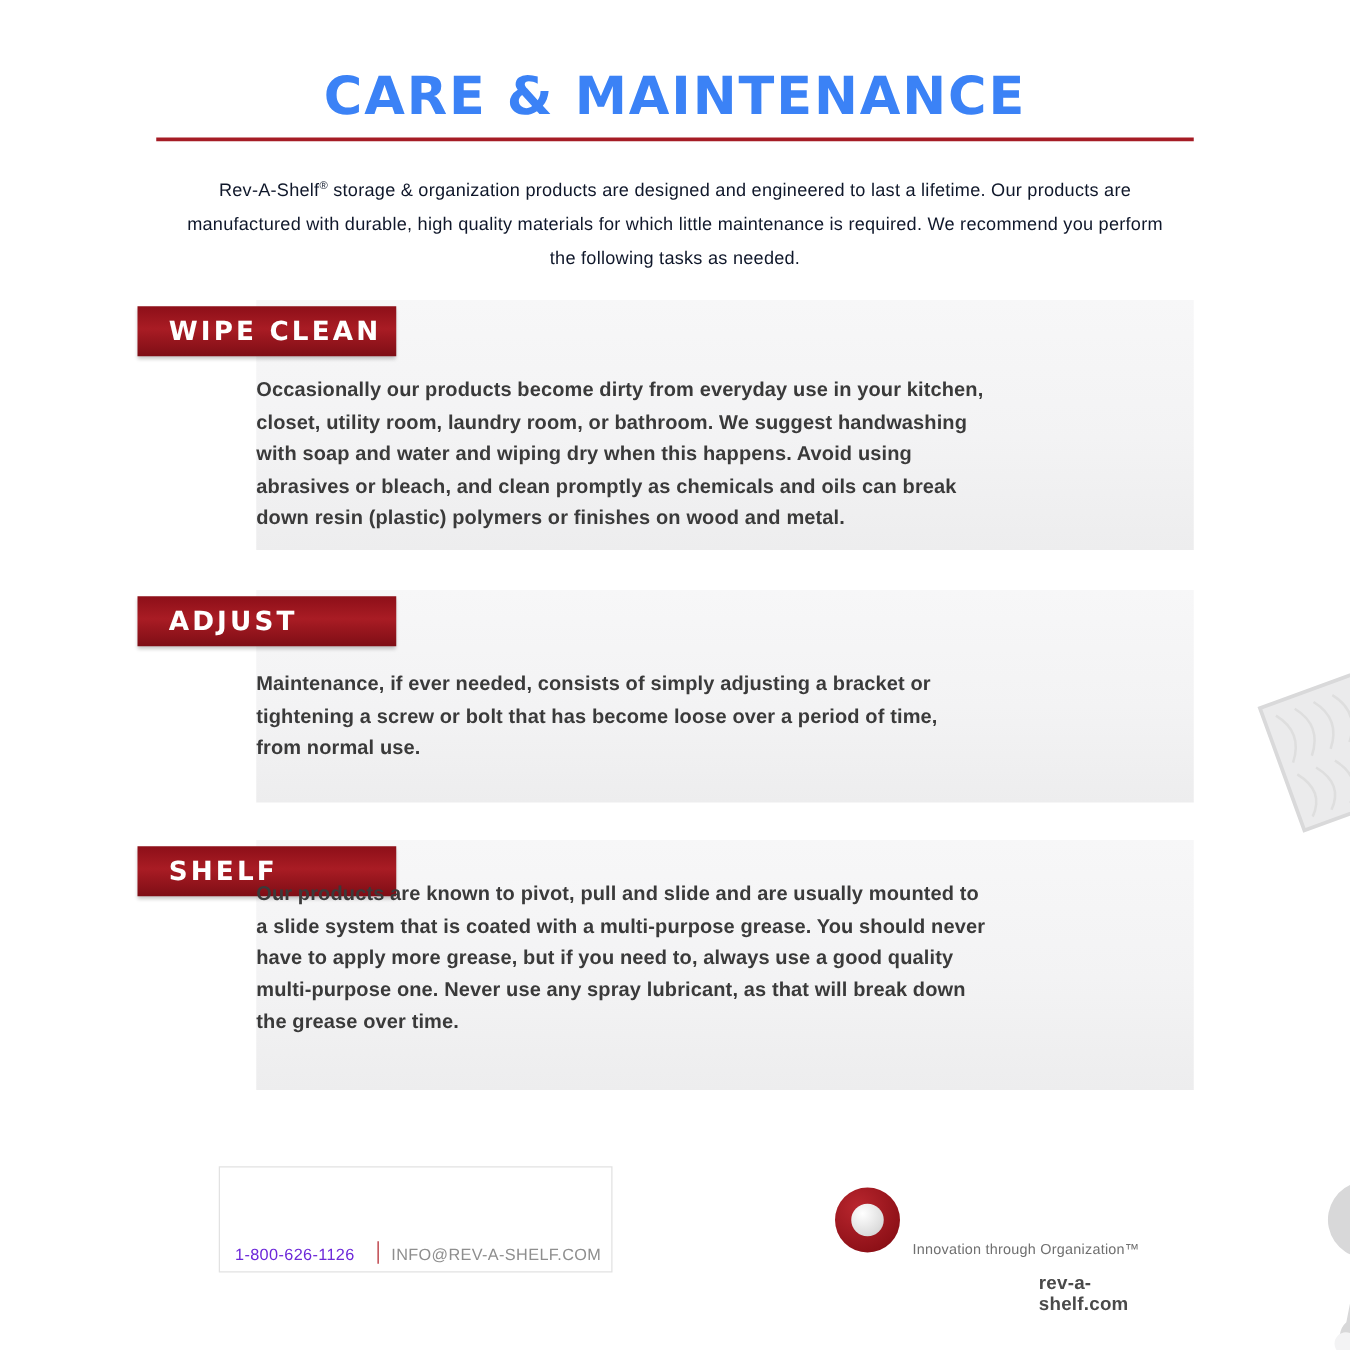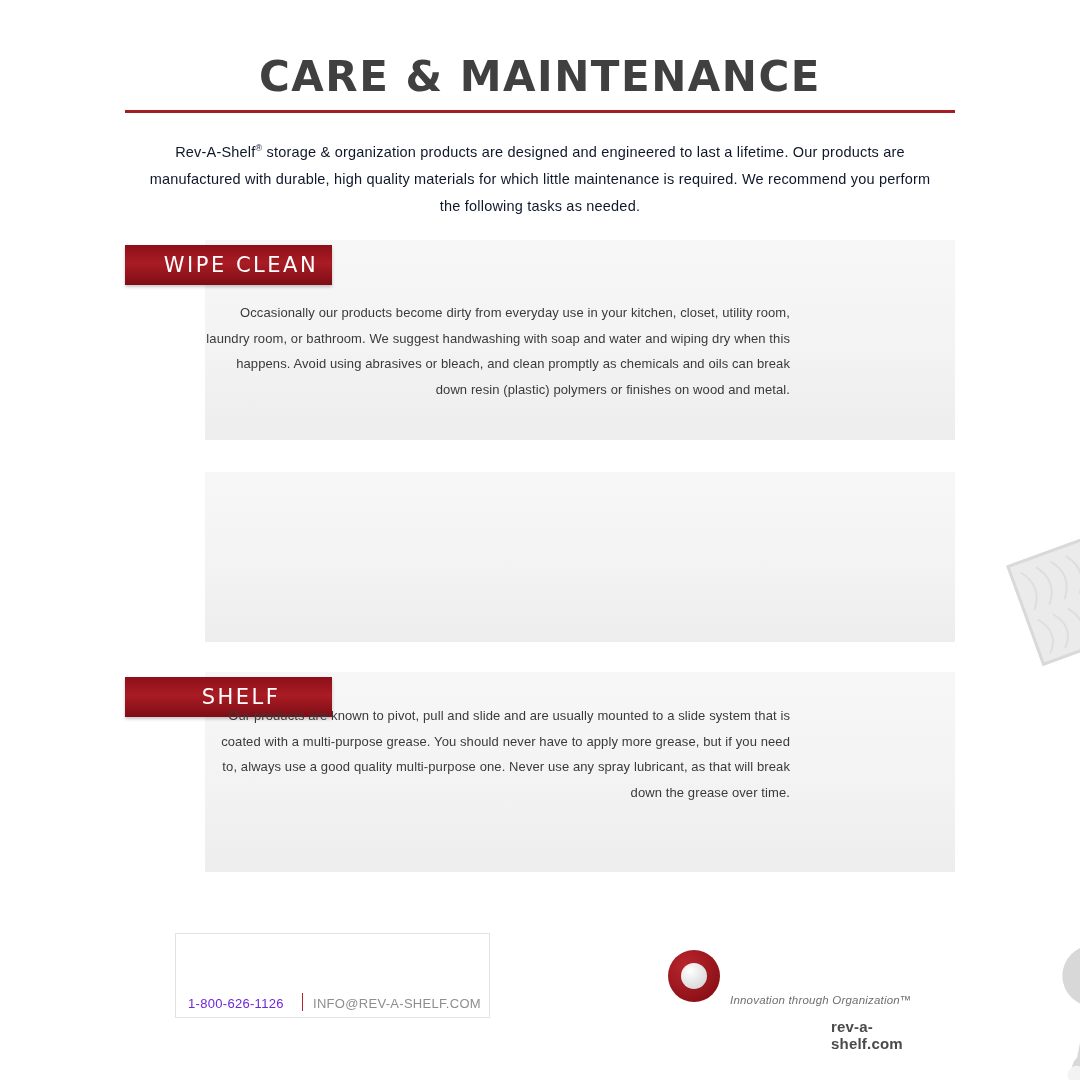--- a/index.html
+++ b/index.html
@@ -27,21 +27,21 @@
   
   .title {
     position: absolute;
     left: 0;
     top: 52px;
     width: 1080px;
     text-align: center;
     font-size: 42px;
     font-weight: bold;
     letter-spacing: 1.5px;
-    color: #404040;
+    color: #3b82f6;
     font-family: "DejaVu Sans", sans-serif;
   }
   .title-rule {
     position: absolute;
     left: 125px;
     top: 110px;
     width: 830px;
     height: 3px;
     background: #a51c25;
   }
@@ -69,58 +69,56 @@
     left: 205px;
     width: 750px;
     background: linear-gradient(to bottom, #f7f7f8 0%, #f3f3f4 55%, #ededee 100%);
   }
   .section-1 { top: 240px; height: 200px; }
   .section-2 { top: 472px; height: 170px; }
   .section-3 { top: 672px; height: 200px; }
 
   .tab {
     position: absolute;
-    left: 125px;
+    left: 110px;
     height: 40px;
     width: 207px;
     background: linear-gradient(to bottom, #8d0f18 0%, #a91c24 45%, #7e0d15 100%);
     color: #ffffff;
     font-size: 21px;
-    font-weight: normal;
+    font-weight: bold;
     letter-spacing: 2.5px;
     display: flex;
     align-items: center;
     padding-left: 25px;
     box-sizing: border-box;
     font-family: "DejaVu Sans", sans-serif;
     box-shadow: 0 2px 3px rgba(0,0,0,0.22);
-    justify-content: center;
   }
   .tab::after {
     content: "";
     position: absolute;
     right: -0px;
     top: 0;
     width: 0;
     height: 0;
   }
   .tab-1 { top: 245px; }
   .tab-2 { top: 477px; }
   .tab-3 { top: 677px; }
 
   .body-text {
     position: absolute;
     left: 205px;
     width: 585px;
-    font-size: 13px;
+    font-size: 16px;
     line-height: 25.5px;
     color: #3a3a3a;
-    font-weight: normal;
+    font-weight: bold;
     letter-spacing: 0.1px;
-    text-align: right;
   }
   .text-1 { top: 300px; }
   .text-2 { top: 535px; }
   .text-3 { top: 703px; }
 
   
   .art {
     position: absolute;
     opacity: 1;
   }
@@ -221,21 +219,20 @@
     letter-spacing: 0px;
     color: #a51c25;
     font-family: "DejaVu Sans", sans-serif;
   }
   .logo-tagline {
     position: absolute;
     left: 62px;
     top: 44px;
     font-size: 11.5px;
     color: #6f6f6f;
-    font-style: italic;
     letter-spacing: 0.2px;
   }
   .logo-url {
     position: absolute;
     left: 163px;
     top: 68px;
     font-size: 15px;
     font-weight: bold;
     color: #4a4a4a;
     letter-spacing: 0.2px;
@@ -288,20 +285,24 @@
                  l-14 14 l16 16 l14 -14
                  a26 26 0 0 1 -10 34
                  l8 52
                  a16 16 0 1 1 -26 4
                  l-10 -52
                  a26 26 0 0 1 -12 -60 z"></path>
         <circle cx="72" cy="136" r="9" fill="#f3f3f4"></circle>
       </g>
     </svg>
   </div>
+  <div class="tab tab-2">
+    <span>ADJUST</span>
+  </div>
+  <div class="body-text text-2">Maintenance, if ever needed, consists of simply adjusting a bracket or tightening a screw or bolt that has become loose over a period of time, from normal use.</div>
 
   <div class="section section-3">
     
   </div>
   <div class="tab tab-3">
     <span>SHELF</span>
   </div>
   <div class="body-text text-3">Our products are known to pivot, pull and slide and are usually mounted to a slide system that is coated with a multi-purpose grease. You should never have to apply more grease, but if you need to, always use a good quality multi-purpose one. Never use any spray lubricant, as that will break down the grease over time.</div>
 
   <div class="contact-box"></div>

